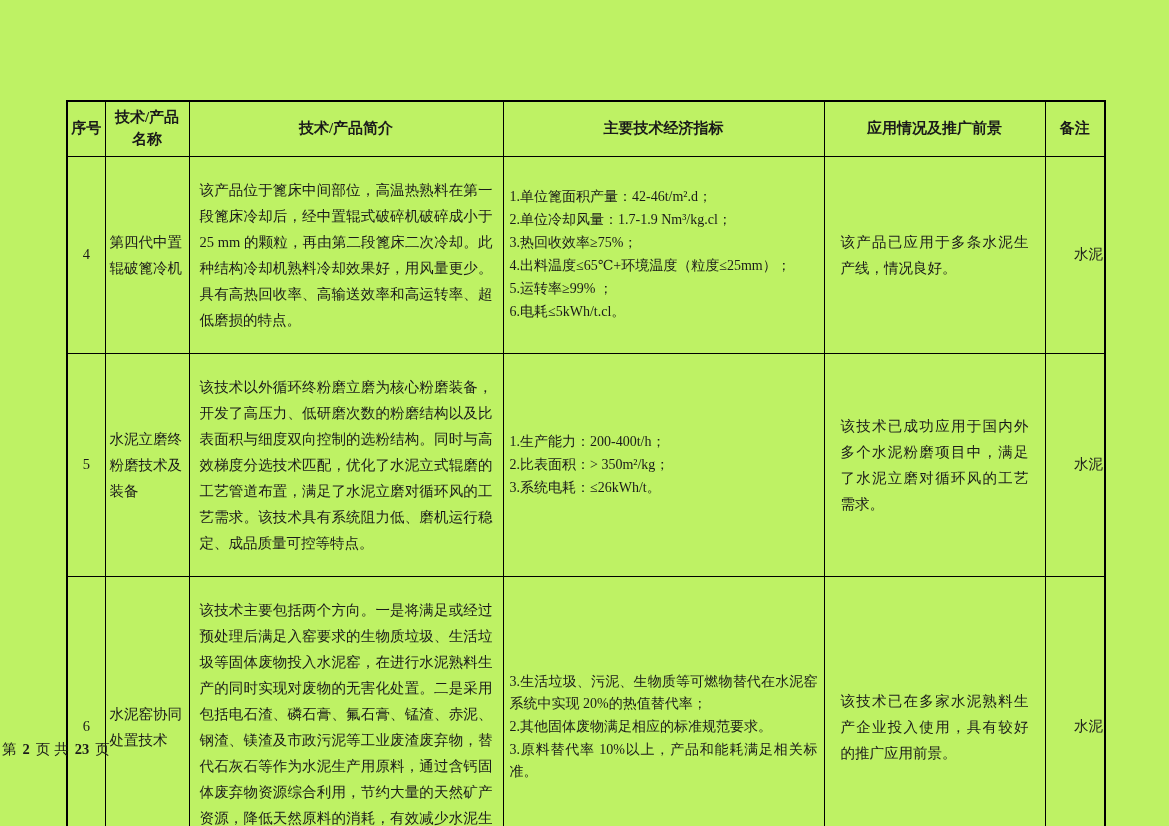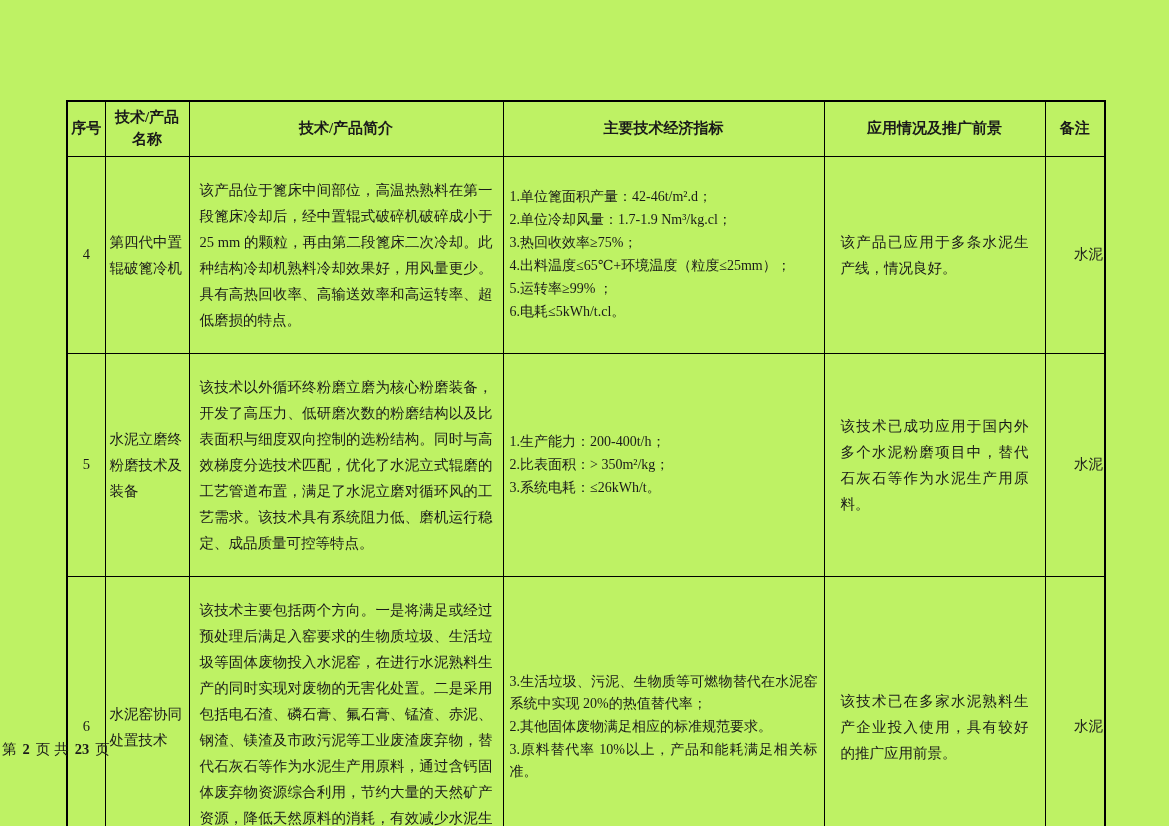--- a/index.html
+++ b/index.html
@@ -132,21 +132,21 @@
 
       <tr class="row-5">
         <td class="c-no">5</td>
         <td class="c-name">水泥立磨终粉磨技术及装备</td>
         <td class="c-intro">该技术以外循环终粉磨立磨为核心粉磨装备，开发了高压力、低研磨次数的粉磨结构以及比表面积与细度双向控制的选粉结构。同时与高效梯度分选技术匹配，优化了水泥立式辊磨的工艺管道布置，满足了水泥立磨对循环风的工艺需求。该技术具有系统阻力低、磨机运行稳定、成品质量可控等特点。</td>
         <td class="c-ind">
           <div class="ind-line">1.生产能力：200-400t/h；</div>
           <div class="ind-line">2.比表面积：&gt; 350m²/kg；</div>
           <div class="ind-line">3.系统电耗：≤26kWh/t。</div>
         </td>
-        <td class="c-app">该技术已成功应用于国内外多个水泥粉磨项目中，替代石灰石等作为水泥生产用原料。</td>
+        <td class="c-app">该技术已成功应用于国内外多个水泥粉磨项目中，满足了水泥立磨对循环风的工艺需求。</td>
         <td class="c-remark">水泥</td>
       </tr>
 
       <tr class="row-6">
         <td class="c-no">6</td>
         <td class="c-name">水泥窑协同处置技术</td>
         <td class="c-intro">该技术主要包括两个方向。一是将满足或经过预处理后满足入窑要求的生物质垃圾、生活垃圾等固体废物投入水泥窑，在进行水泥熟料生产的同时实现对废物的无害化处置。二是采用包括电石渣、磷石膏、氟石膏、锰渣、赤泥、钢渣、镁渣及市政污泥等工业废渣废弃物，替代石灰石等作为水泥生产用原料，通过含钙固体废弃物资源综合利用，节约大量的天然矿产资源，降低天然原料的消耗，有效减少水泥生产工艺过程的二氧化碳排放。</td>
         <td class="c-ind">
           <div class="ind-line">3.生活垃圾、污泥、生物质等可燃物替代在水泥窑系统中实现 20%的热值替代率；</div>
           <div class="ind-line">2.其他固体废物满足相应的标准规范要求。</div>

